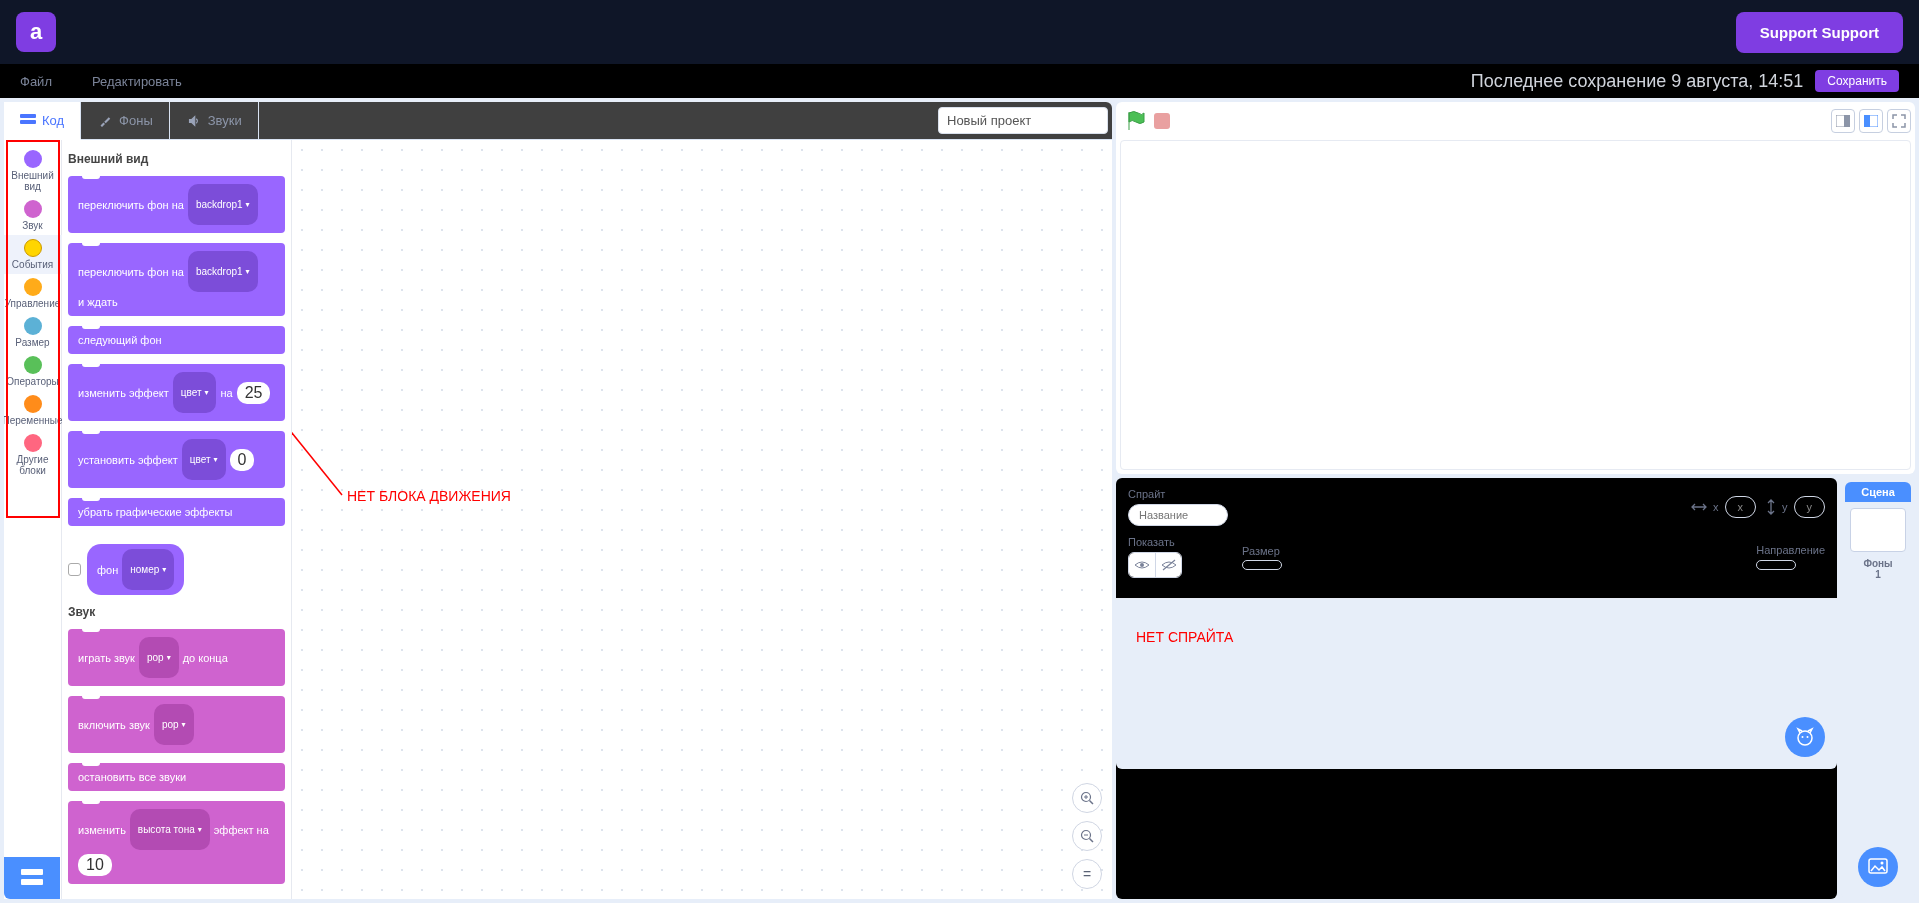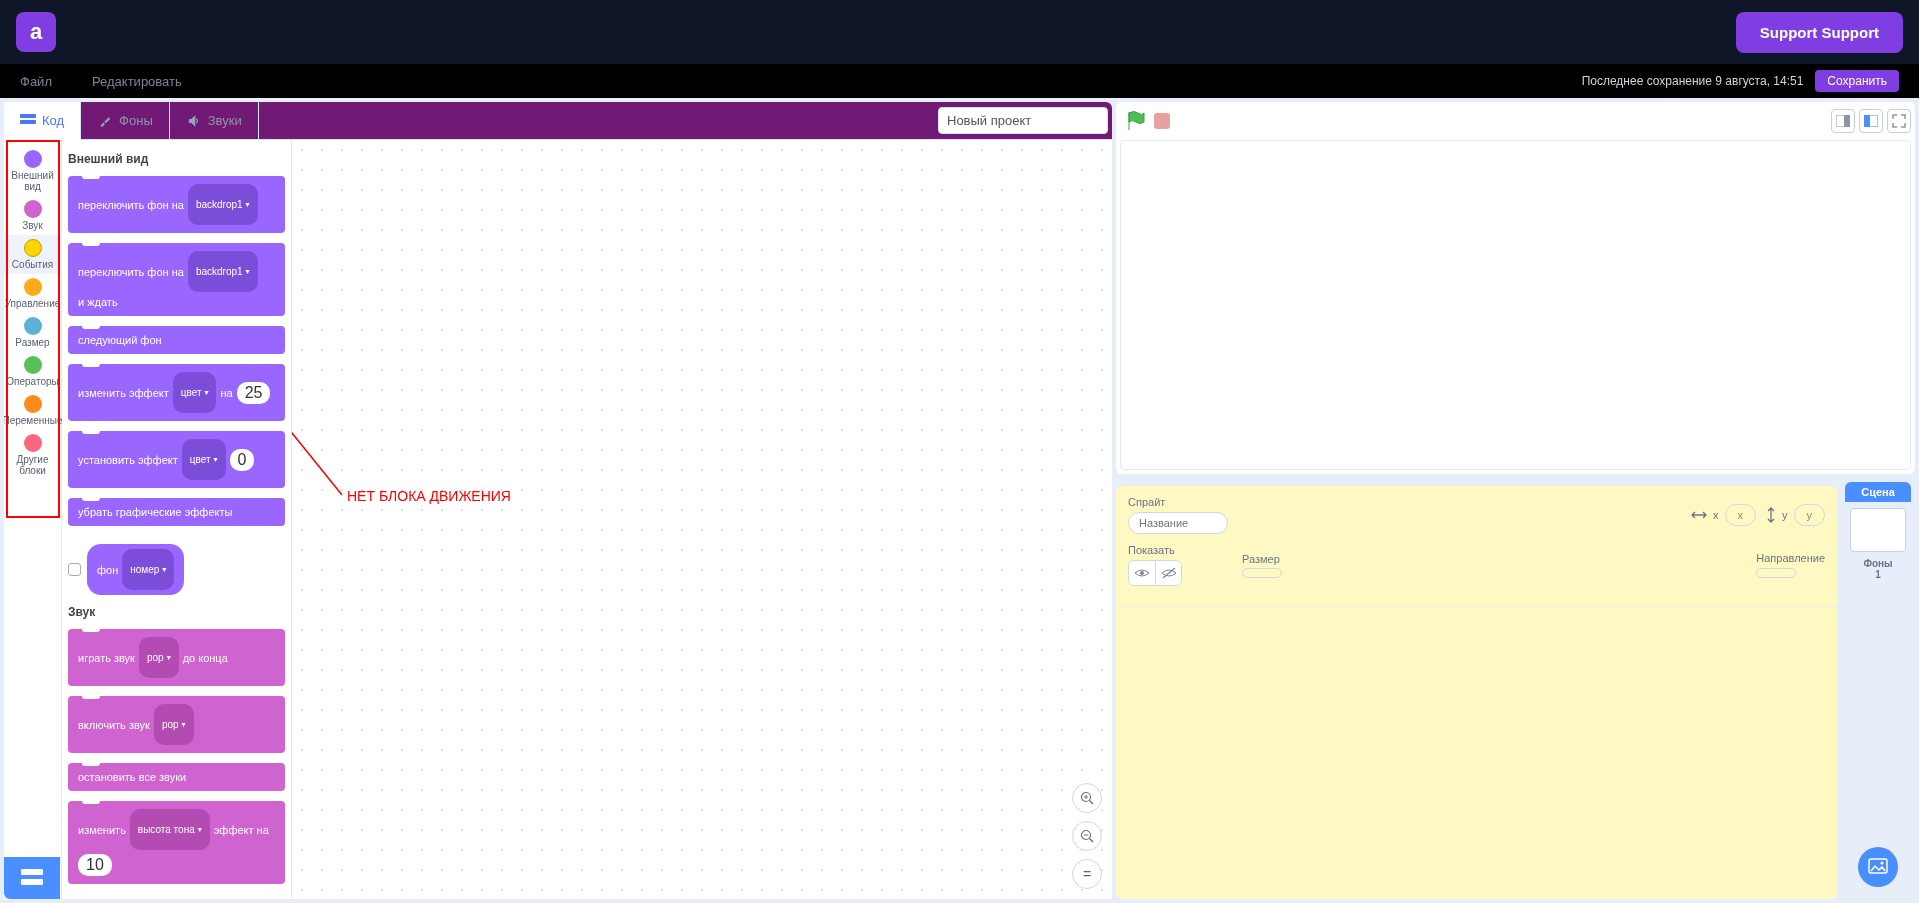--- a/index.html
+++ b/index.html
@@ -8,29 +8,29 @@
 
 .top-header { height: 64px; background: #0f1628; display: flex; align-items: center; padding: 0 16px; justify-content: space-between; }
 .logo { width: 40px; height: 40px; background: #7f3de2; border-radius: 8px; display: flex; align-items: center; justify-content: center; color: #fff; font-weight: bold; font-size: 22px; }
 .support-btn { background: #7f3de2; color: #fff; border: none; padding: 12px 24px; border-radius: 8px; font-weight: bold; font-size: 15px; cursor: pointer; }
 
 
 .menu-bar { height: 34px; background: #000; display: flex; align-items: center; padding: 0 20px; color: #7b8499; font-size: 13px; justify-content: space-between; }
 .menu-left { display: flex; gap: 40px; }
 .menu-item { cursor: pointer; }
 .menu-right { display: flex; align-items: center; gap: 12px; }
-.save-status { color: #d0d4dc; font-size: 12px; }
+.save-status { color: #d0d4dc; font-size: 18px; }
 .save-btn { background: #7f3de2; color: #fff; border: none; padding: 4px 12px; border-radius: 4px; font-size: 12px; cursor: pointer; }
 
 
 .main-area { background: #e7eef9; height: calc(100vh - 98px); padding: 4px; display: flex; gap: 4px; }
 
 
 .left-panel { width: 1108px; background: #fff; border-radius: 6px; display: flex; flex-direction: column; position: relative; }
-.tab-bar { height: 38px; display: flex; border-bottom: 1px solid #d9e3f2; background: #701a75; border-radius: 6px 6px 0 0; }
+.tab-bar { height: 38px; display: flex; border-bottom: 1px solid #d9e3f2; background: #404040; border-radius: 6px 6px 0 0; }
 .tab { padding: 0 16px; display: flex; align-items: center; gap: 6px; color: #8c95a8; font-size: 13px; cursor: pointer; border-right: 1px solid #d9e3f2; }
 .tab.active { background: #fff; color: #4a75ff; border-bottom: 2px solid #fff; margin-bottom: -1px; }
 .tab .ticon { width: 16px; height: 12px; }
 
 
 .left-content { flex: 1; display: flex; overflow: hidden; }
 
 
 .cat-col { width: 58px; border-right: 1px solid #e6e9f0; display: flex; flex-direction: column; align-items: center; padding-top: 6px; position: relative; background: #fff; }
 .cat-item { width: 58px; display: flex; flex-direction: column; align-items: center; padding: 4px 0; font-size: 10px; color: #596078; cursor: pointer; text-align: center; line-height: 11px; }
@@ -76,21 +76,21 @@
 
 
 .right-col { flex: 1; display: flex; flex-direction: column; gap: 4px; }
 
 
 .stage-wrap { background: #fff; border-radius: 6px; flex: 0 0 auto; }
 .stage { height: 330px; background: #fff; margin: 0 4px 4px 4px; border: 1px solid #e6eaf2; border-radius: 4px; }
 
 
 .bottom-row { flex: 1; display: flex; gap: 4px; }
-.sprite-panel { flex: 1; background: #fef9c3; border-radius: 6px; position: relative; margin-top: 8px; }
+.sprite-panel { flex: 1; background: #000000; border-radius: 6px; position: relative; }
 .sprite-info { padding: 10px 12px; border-bottom: 1px solid #e8ecf5; font-size: 11px; color: #6b7389; }
 .sprite-info-row { display: flex; align-items: center; gap: 10px; margin-bottom: 10px; }
 .sprite-label { font-size: 11px; }
 .sprite-input { border: 1px solid #d0d7e6; border-radius: 14px; padding: 4px 10px; font-size: 11px; width: 100px; color: #888; }
 .xy-group { display: flex; align-items: center; gap: 6px; }
 .xy-oval { border: 1px solid #d0d7e6; border-radius: 14px; padding: 4px 12px; font-size: 11px; min-width: 30px; text-align: center; color: #888; }
 .show-btns { display: flex; border: 1px solid #d0d7e6; border-radius: 6px; overflow: hidden; }
 .show-btn { width: 26px; height: 24px; display: flex; align-items: center; justify-content: center; background: #fff; cursor: pointer; color: #7a8299; }
 .show-btn + .show-btn { border-left: 1px solid #d0d7e6; }
 .sprite-list { padding: 10px; background: #e7eef9; min-height: 170px; border-radius: 0 0 6px 6px; position: relative; }
@@ -383,20 +383,31 @@
             <div style="display:flex;flex-direction:column;gap:3px;margin-left:50px">
               <span>Размер</span>
               <span class="xy-oval" style="width:40px"></span>
             </div>
             <div style="display:flex;flex-direction:column;gap:4px;margin-left:auto">
               <span>Направление</span>
               <span class="xy-oval" style="width:40px"></span>
             </div>
           </div>
         </div>
+        <div class="sprite-list">
+          <div class="annotation" style="top:30px;left:20px;position:absolute">НЕТ СПРАЙТА</div>
+          <div class="add-sprite">
+            <svg width="22" height="22" viewBox="0 0 22 22">
+                <circle cx="11" cy="12" r="7" fill="none" stroke="#fff" stroke-width="1.5"></circle>
+                <path d="M6 7 L4 3 L8 5 M16 7 L18 3 L14 5" fill="none" stroke="#fff" stroke-width="1.5"></path>
+                <circle cx="8.5" cy="11" r="1" fill="#fff"></circle>
+                <circle cx="13.5" cy="11" r="1" fill="#fff"></circle>
+              </svg>
+          </div>
+        </div>
       </div>
 
       <div class="stage-sel">
         <div class="stage-sel-head">Сцена</div>
         <div class="stage-thumb"></div>
         <div class="stage-sel-label">
           <div>Фоны</div>
           <div>1</div>
         </div>
         <div class="add-backdrop">

